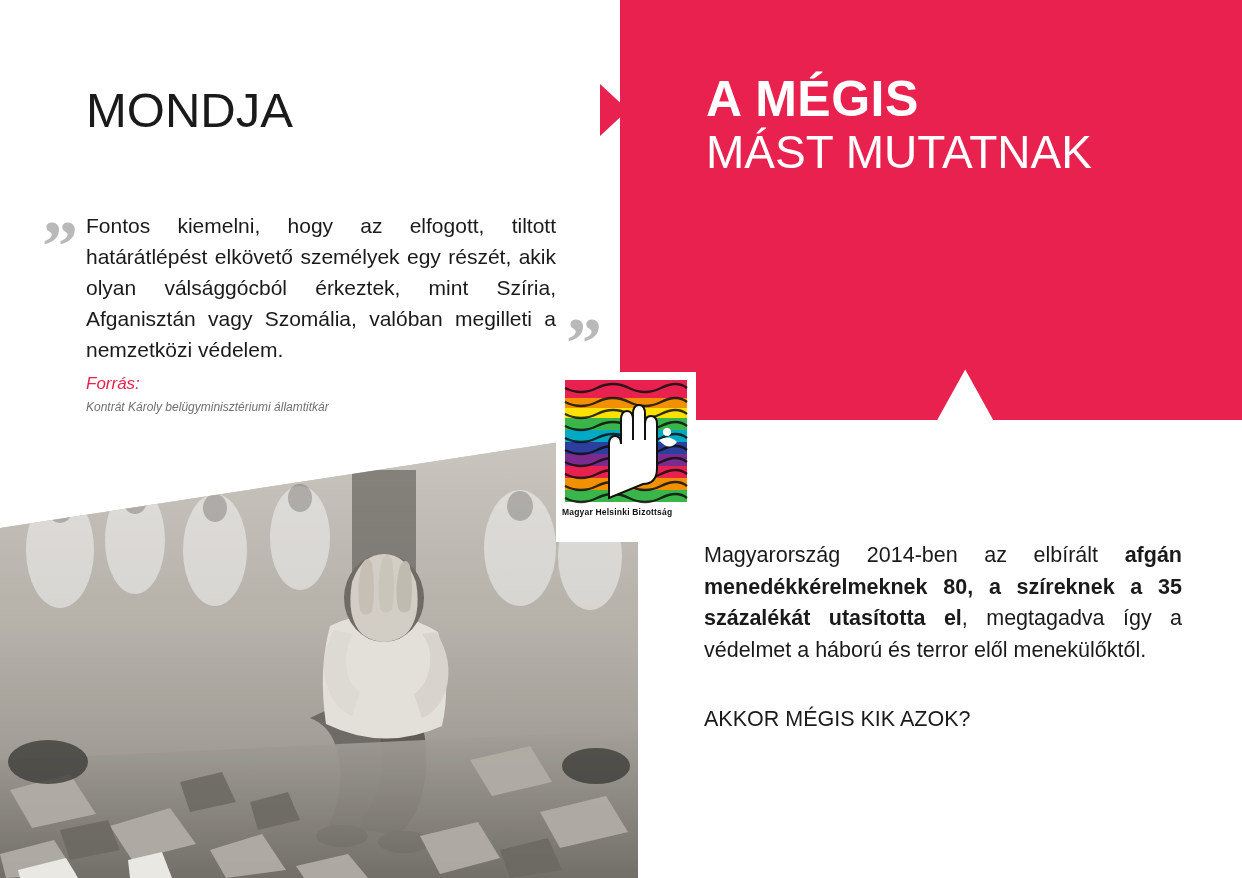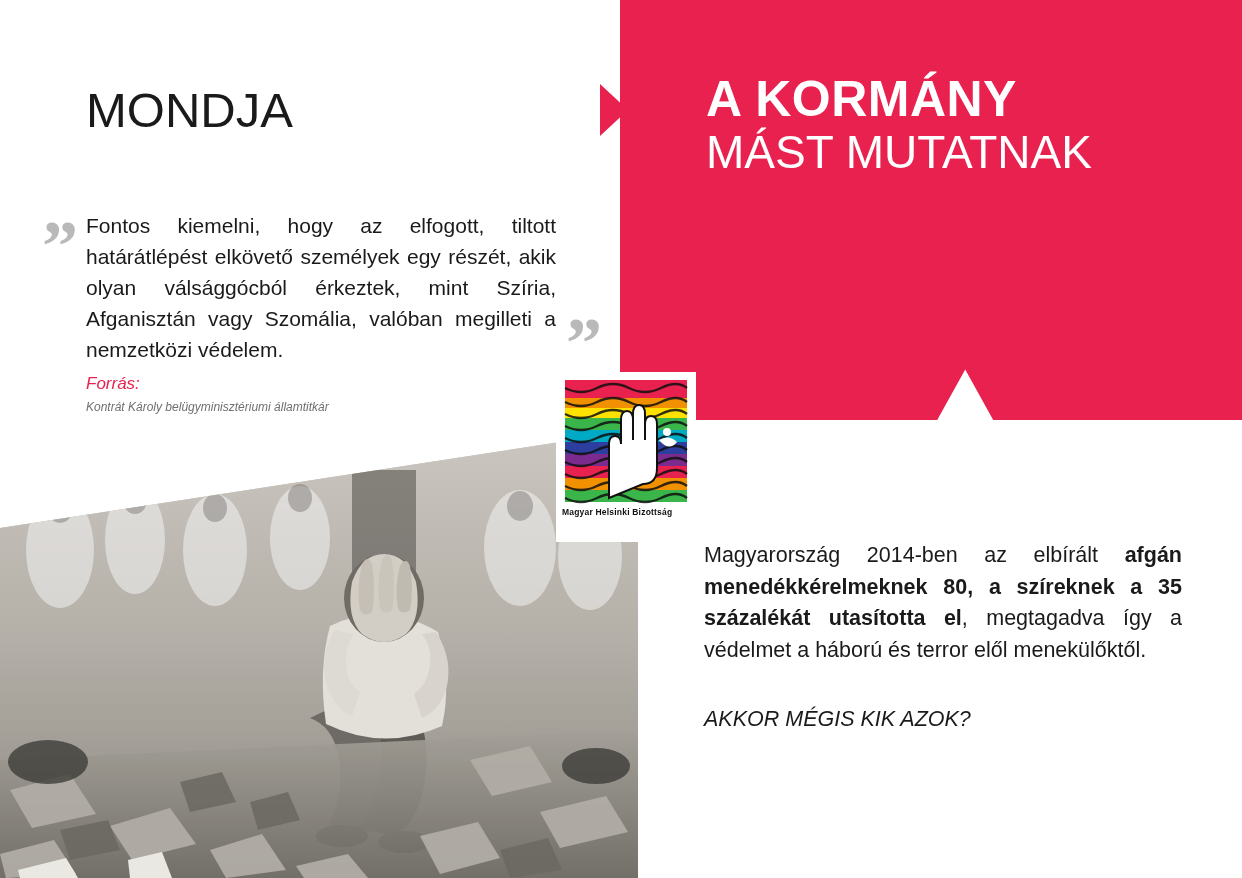--- a/index.html
+++ b/index.html
@@ -194,36 +194,36 @@
     margin: 0;
   }
   .rb-para b { font-weight: bold; }
   .rb-question {
     margin: 38px 0 0 0;
     font-size: 21.5px;
     line-height: 1.42;
     color: #1a1a1a;
     text-align: justify;
   }
-  .rb-question .q2 { text-align: left; font-style: italic; }
+  .rb-question .q2 { text-align: left; }
 </style>
 </head>
 <body>
 
 <div id="poster">
 
   <div class="red-panel"></div>
   <div class="red-arrow"></div>
 
   <div class="left-head">
     <div class="l2">MONDJA</div>
   </div>
 
   <div class="right-head">
-    <div class="l1">A KORMÁNY</div>
+    <div class="l1">A MÉGIS</div>
     <div class="l2">MÁST MUTATNAK</div>
   </div>
 
   <div class="quote-block">
     <span class="quote-mark qm-open">”</span>
     <p class="quote-text">Fontos kiemelni, hogy az elfogott, tiltott határátlépést elkövető személyek egy részét, akik olyan válsággócból érkeztek, mint Szíria, Afganisztán vagy Szomália, valóban megilleti a nemzetközi védelem.</p>
     <span class="quote-mark qm-close">”</span>
   </div>
 
   <div class="source-block">

